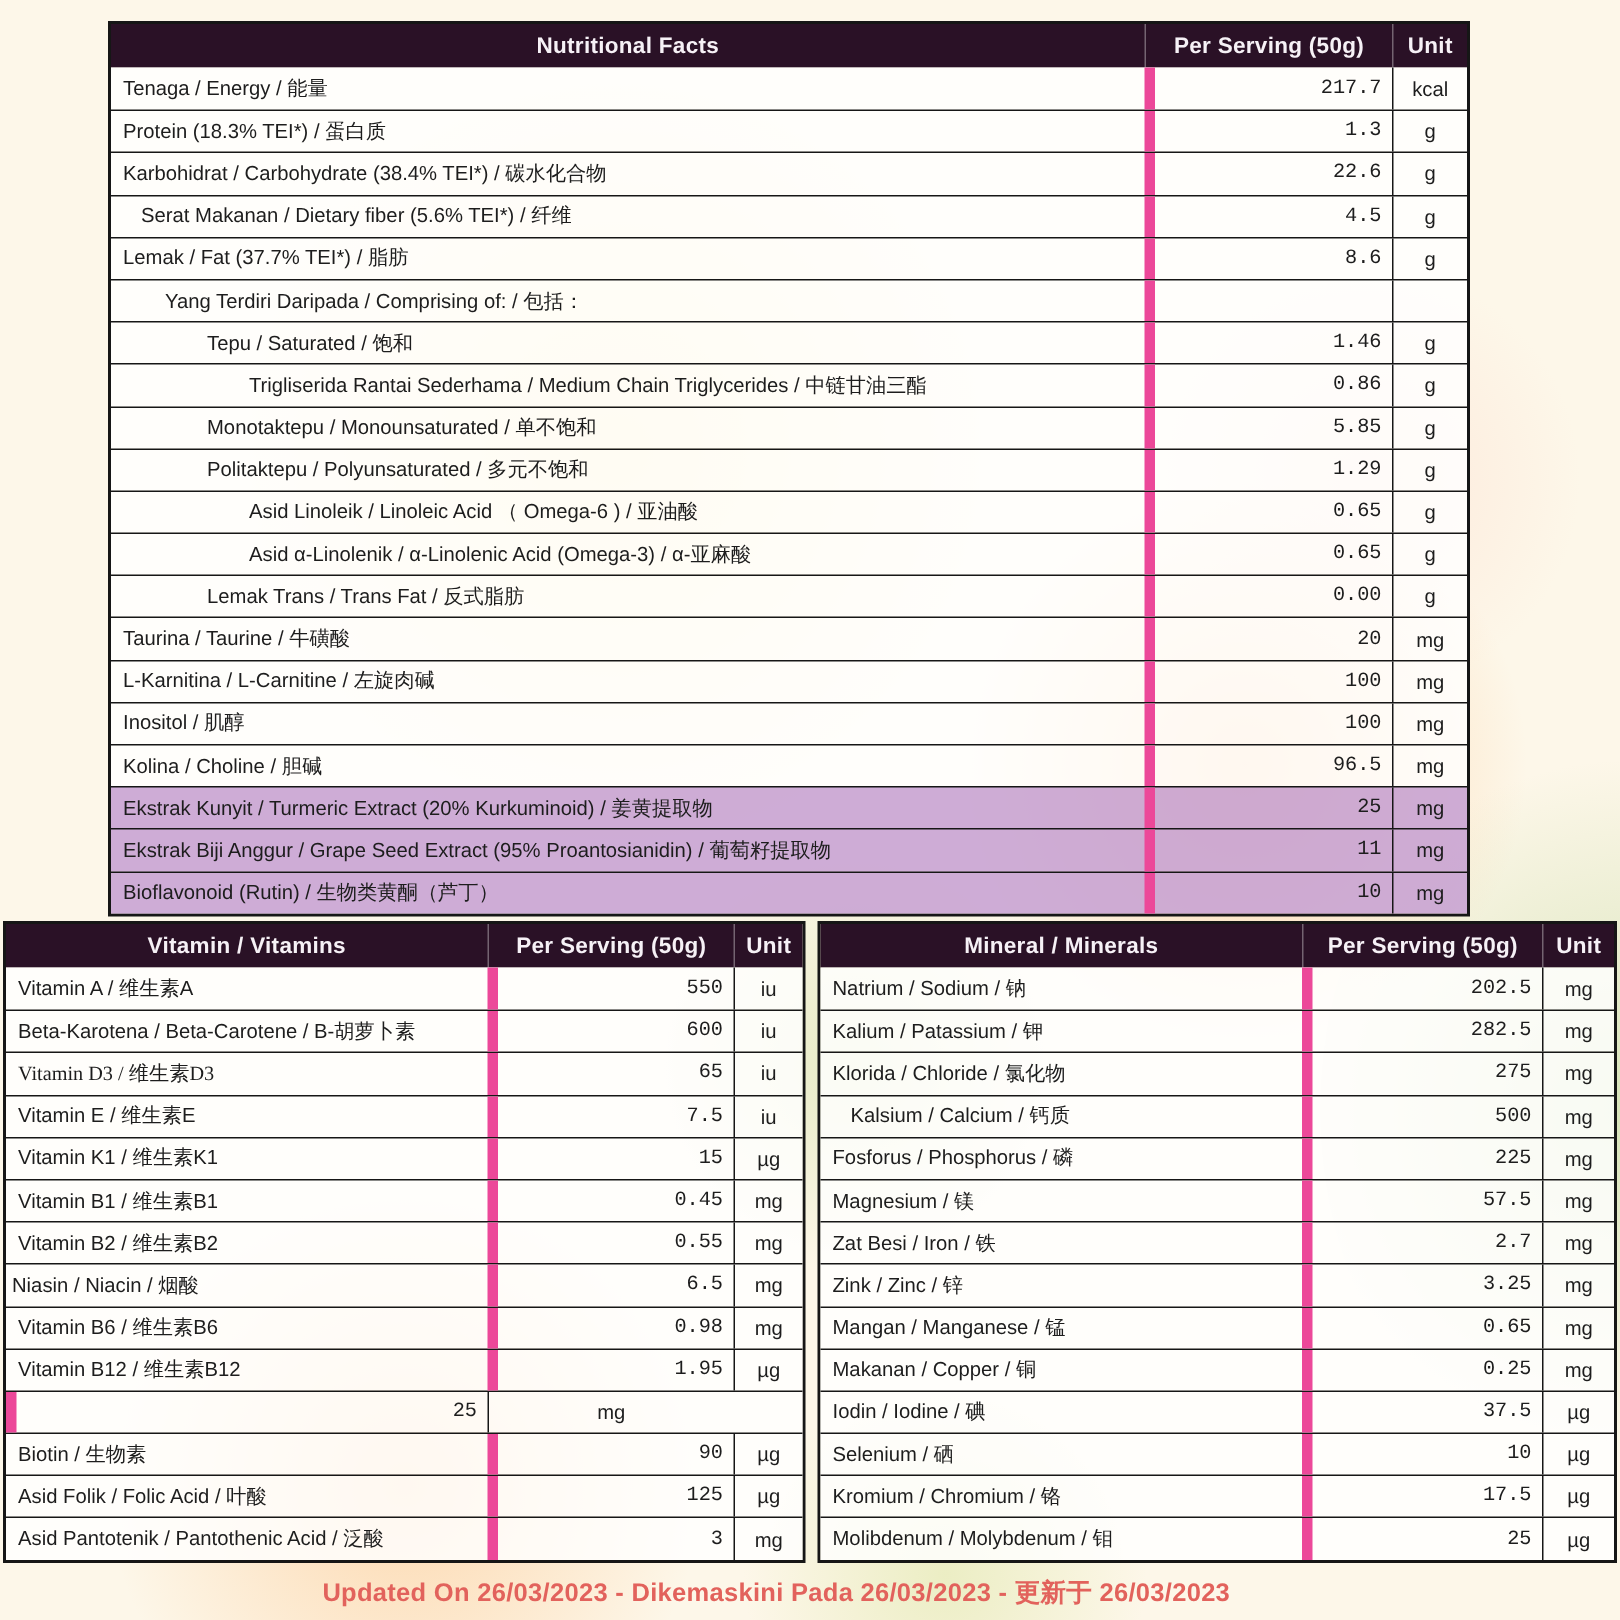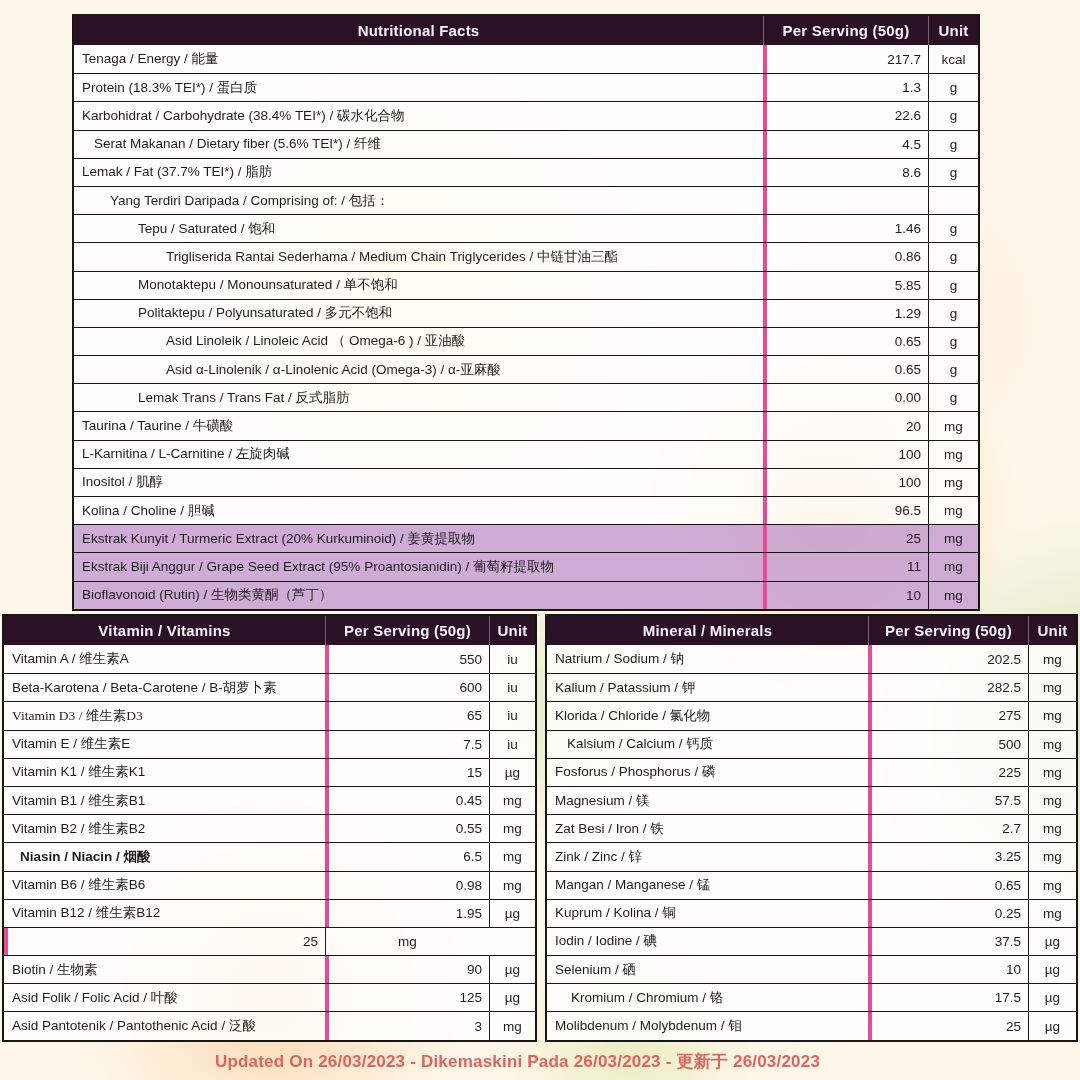--- a/index.html
+++ b/index.html
@@ -41,21 +41,21 @@
 
   .trow {
     display:grid; grid-template-columns:var(--cols);
     height:28.2px; background:rgba(255,255,255,.82);
     border-top:1px solid #161616;
     font-size:13.5px;
   }
   .trow:first-child { border-top:none; }
   .trow.hl { background:rgba(199,162,211,.88); }
   .cell { display:flex; align-items:center; overflow:hidden; white-space:nowrap; }
-  .cell.val  { justify-content:flex-end; padding-right:7px; border-left:4px solid #ec4899; }
+  .cell.val  { justify-content:flex-end; padding-right:7px; border-left:7px solid #ec4899;font-family:Liberation Mono, monospace; }
   .cell.unit { justify-content:center; border-left:1px solid #161616; }
 
   .footer-note {
     position:absolute; left:0; top:1046px; width:1035px; height:30px;
     display:flex; align-items:center; justify-content:center;
     font-weight:bold; font-size:17px; color:#e2625c; letter-spacing:.2px;
   }
 </style>
 </head>
 <body>
@@ -214,21 +214,21 @@
         <div class="cell label" style="padding-left: 8px;">Vitamin B1 / 维生素B1</div>
         <div class="cell val">0.45</div>
         <div class="cell unit">mg</div>
       </div>
       <div class="trow">
         <div class="cell label" style="padding-left: 8px;">Vitamin B2 / 维生素B2</div>
         <div class="cell val">0.55</div>
         <div class="cell unit">mg</div>
       </div>
       <div class="trow">
-        <div class="cell label" style="padding-left: 16px; font-weight: bold;">Niasin / Niacin / 烟酸</div>
+        <div class="cell label" style="padding-left: 4px;">Niasin / Niacin / 烟酸</div>
         <div class="cell val">6.5</div>
         <div class="cell unit">mg</div>
       </div>
       <div class="trow">
         <div class="cell label" style="padding-left: 8px;">Vitamin B6 / 维生素B6</div>
         <div class="cell val">0.98</div>
         <div class="cell unit">mg</div>
       </div>
       <div class="trow">
         <div class="cell label" style="padding-left: 8px;">Vitamin B12 / 维生素B12</div>
@@ -303,36 +303,36 @@
         <div class="cell label" style="padding-left: 8px;">Zink / Zinc / 锌</div>
         <div class="cell val">3.25</div>
         <div class="cell unit">mg</div>
       </div>
       <div class="trow">
         <div class="cell label" style="padding-left: 8px;">Mangan / Manganese / 锰</div>
         <div class="cell val">0.65</div>
         <div class="cell unit">mg</div>
       </div>
       <div class="trow">
-        <div class="cell label" style="padding-left: 8px;">Kuprum / Kolina / 铜</div>
+        <div class="cell label" style="padding-left: 8px;">Makanan / Copper / 铜</div>
         <div class="cell val">0.25</div>
         <div class="cell unit">mg</div>
       </div>
       <div class="trow">
         <div class="cell label" style="padding-left: 8px;">Iodin / Iodine / 碘</div>
         <div class="cell val">37.5</div>
         <div class="cell unit">µg</div>
       </div>
       <div class="trow">
         <div class="cell label" style="padding-left: 8px;">Selenium / 硒</div>
         <div class="cell val">10</div>
         <div class="cell unit">µg</div>
       </div>
       <div class="trow">
-        <div class="cell label" style="padding-left: 24px;">Kromium / Chromium / 铬</div>
+        <div class="cell label" style="padding-left: 8px;">Kromium / Chromium / 铬</div>
         <div class="cell val">17.5</div>
         <div class="cell unit">µg</div>
       </div>
       <div class="trow">
         <div class="cell label" style="padding-left: 8px;">Molibdenum / Molybdenum / 钼</div>
         <div class="cell val">25</div>
         <div class="cell unit">µg</div>
       </div>
     </div>
 </div>

